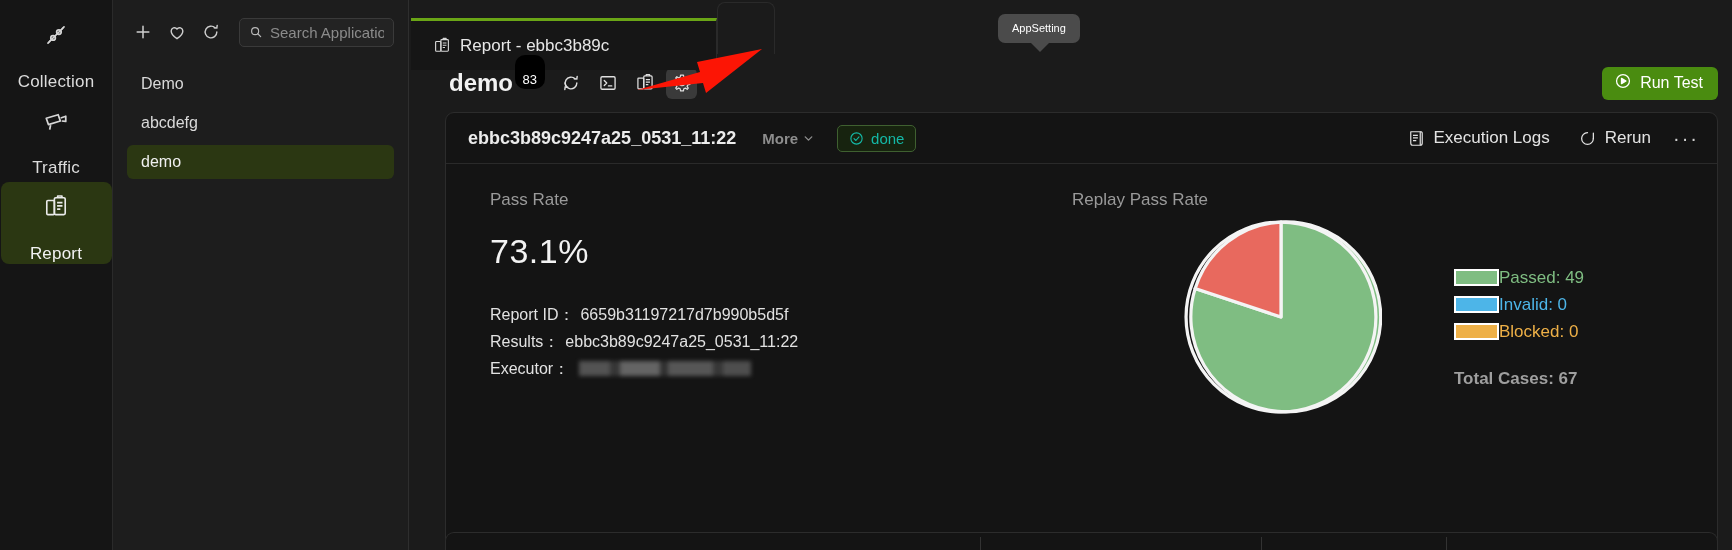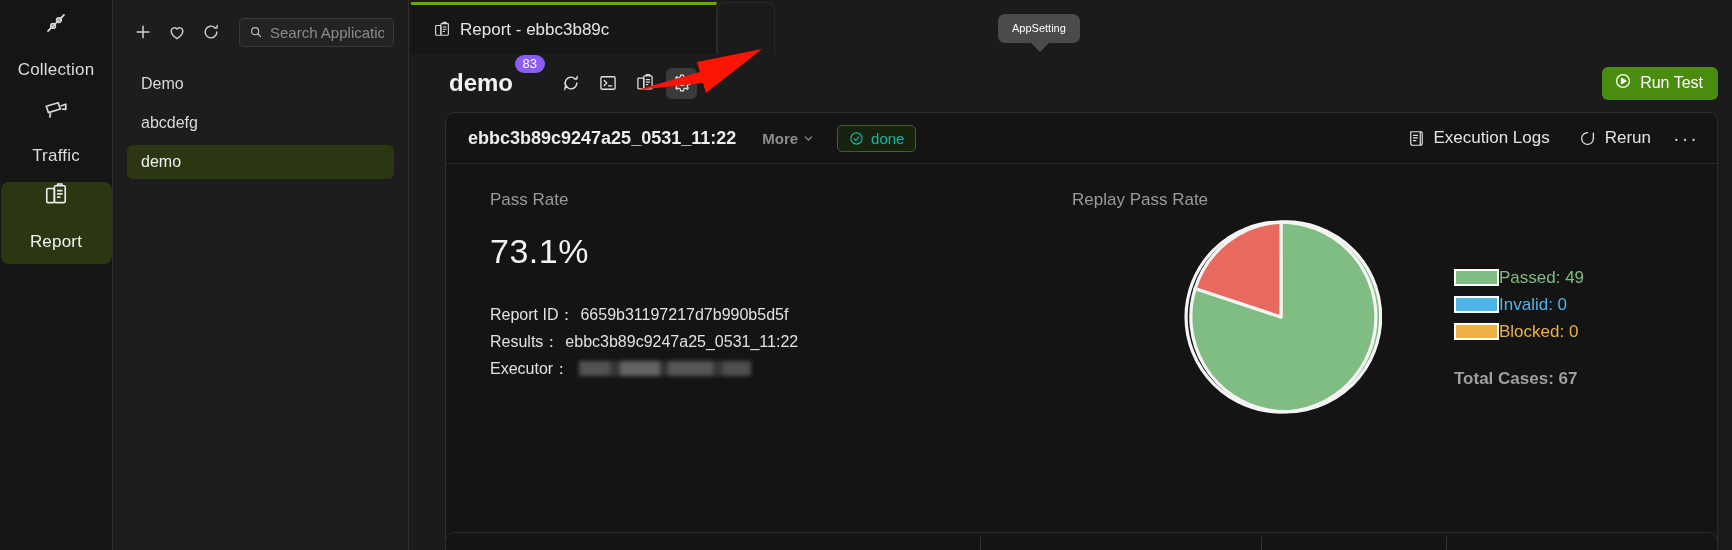--- a/index.html
+++ b/index.html
@@ -14,21 +14,21 @@
   
   .rail {
     width: 113px; flex: 0 0 113px; height: 100%;
     background: #151515;
     border-right: 1px solid #2a2a2a;
     padding-top: 10px;
     display: flex; flex-direction: column; align-items: center;
   }
   .rail-item {
     width: 111px; height: 82px;
-    display: flex; flex-direction: column; align-items: center; justify-content: flex-start;
+    display: flex; flex-direction: column; align-items: center; justify-content: flex-end;
     gap: 24px; cursor: pointer; border-radius: 8px;
     margin-bottom: 4px;
   }
   .rail-item.active { background: #2b3712; }
   .rail-ico { width: 26px; height: 26px; display: block; }
   .rail-ico svg { width: 26px; height: 26px; display: block; }
   .rail-label { font-size: 17px; color: #dcdcdc; letter-spacing: .2px; }
   .rail-item.active .rail-label { color: #f2f2f2; }
 
   
@@ -62,21 +62,21 @@
     padding: 0 0 0 14px; border-radius: 6px; margin-bottom: 5px;
     font-size: 16px; color: #d9d9d9; cursor: pointer;
   }
   .app-item.selected { background: #2b3712; color: #f0f0f0; }
 
   
   .main { flex: 1 1 auto; height: 100%; position: relative; background: #1b1b1b; display: flex; flex-direction: column; }
 
   .tabstrip { height: 54px; flex: 0 0 54px; display: flex; align-items: flex-start; padding-left: 2px; position: relative; }
   .tab {
-    margin-top: 2px;
+    margin-top: 18px;
     height: 52px; min-width: 306px;
     background: #161616;
     border-top: 3px solid #6aa516;
     border-right: 1px solid #2a2a2a;
     display: flex; align-items: center; gap: 9px;
     padding: 0 16px 0 22px;
     font-size: 17px; color: #e6e6e6;
     cursor: pointer; white-space: nowrap; overflow: hidden;
   }
   .tab svg { width: 18px; height: 18px; flex: 0 0 18px; color: #d8d8d8; }
@@ -100,22 +100,22 @@
     content: ""; position: absolute; left: 50%; margin-left: -9px; bottom: -9px;
     border-left: 10px solid transparent; border-right: 10px solid transparent;
     border-top: 10px solid #4b4b4b;
   }
 
   
   .app-header { height: 58px; flex: 0 0 58px; display: flex; align-items: center; padding: 0 14px 0 40px; }
   .app-title { font-size: 24px; font-weight: bold; color: #f2f2f2; position: relative; }
   .badge-count {
     position: absolute; top: -14px; right: -32px;
-    background: #8b5cf6; color: #fff; font-size: 13px; font-weight: normal;
-    border-radius: 10px; padding: 2px 8px 3px; line-height: 1;
+    background: #000000; color: #fff; font-size: 13px; font-weight: normal;
+    border-radius: 10px; padding: 18px 8px 3px; line-height: 1;
   }
   .hdr-actions { display: flex; align-items: center; gap: 6px; margin-left: 42px; }
   .hdr-btn {
     width: 31px; height: 31px; border-radius: 6px;
     display: flex; align-items: center; justify-content: center;
     color: #e0e0e0; cursor: pointer;
   }
   .hdr-btn svg { width: 20px; height: 20px; display: block; }
   .hdr-btn.active { background: #3a3a3a; }
   .spacer { flex: 1 1 auto; }

